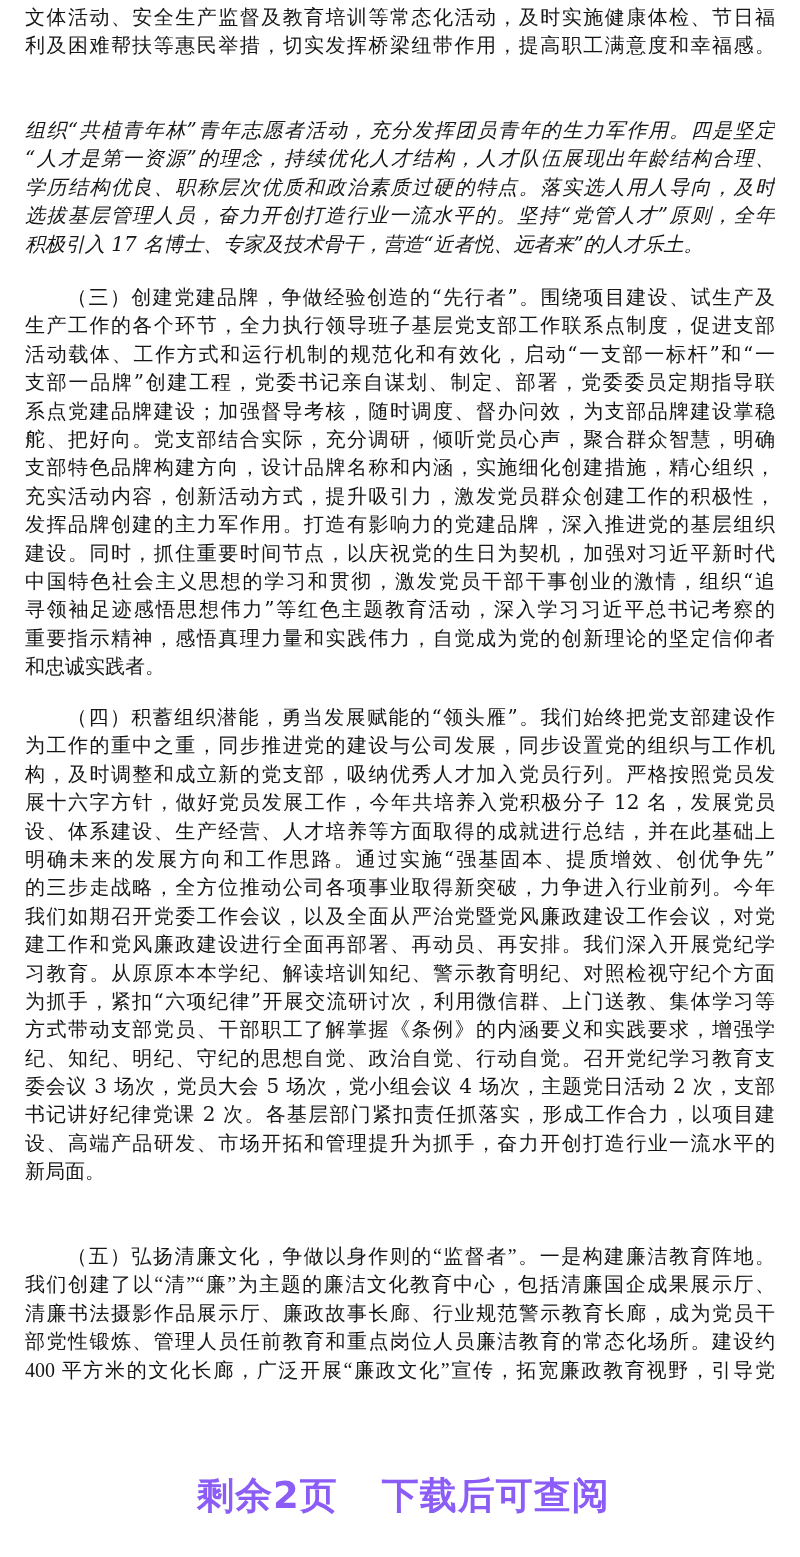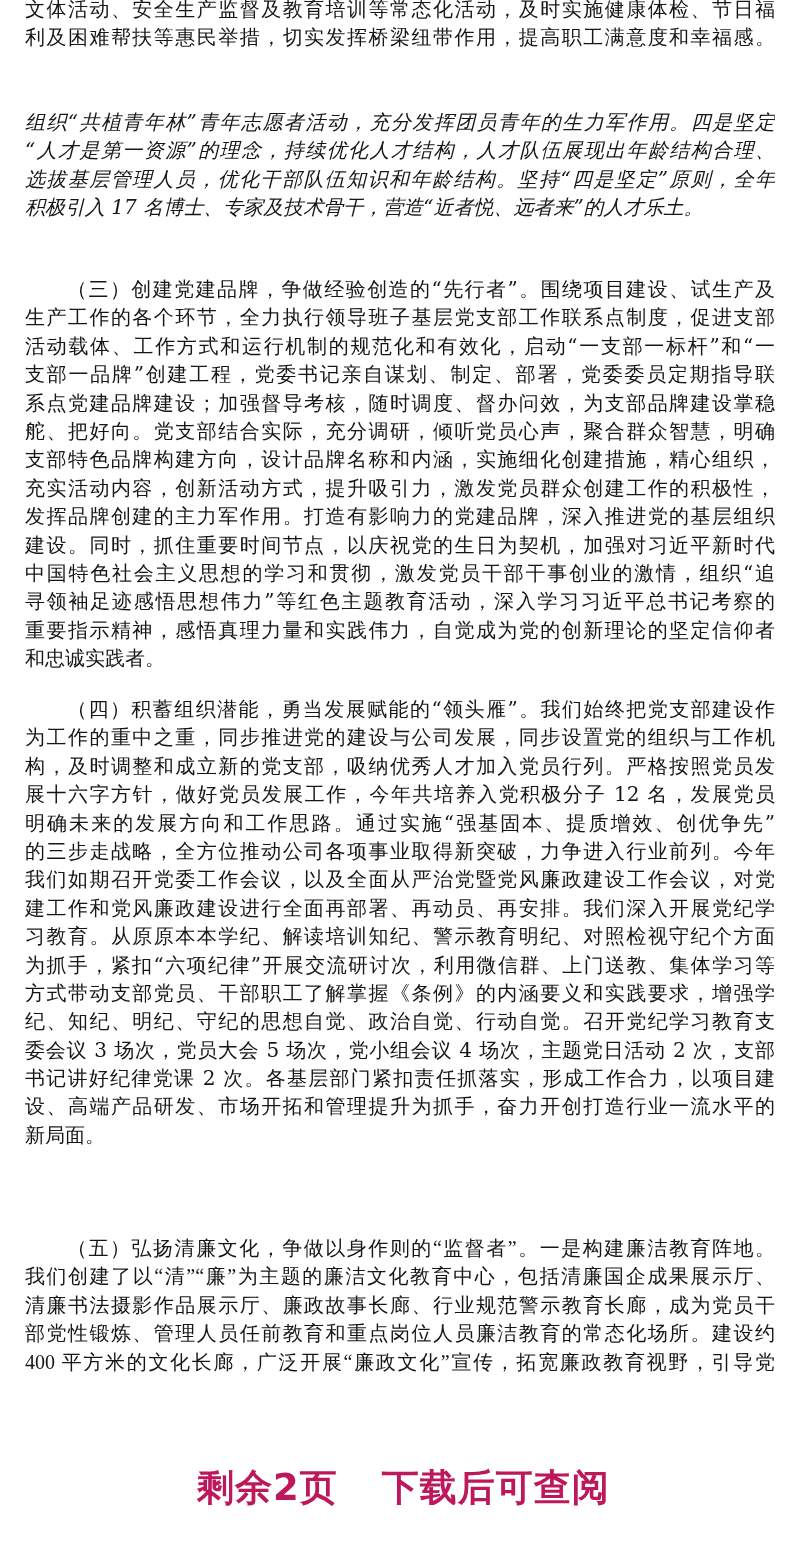--- a/index.html
+++ b/index.html
@@ -9,21 +9,21 @@
     }
     body {
       width: 800px;
       height: 1557px;
       position: relative;
       overflow: hidden;
     }
     .page {
       position: absolute;
       left: 0;
-      top: 8px;
+      top: 16px;
       width: 800px;
       height: 1152px;
       background: #ffffff;
     }
     .para {
       position: absolute;
       left: 25px;
       width: 750px;
       font-family: "DejaVu Serif", "Liberation Serif", serif;
       font-size: 20px;
@@ -49,21 +49,21 @@
     }
     .banner {
       position: absolute;
       left: 197px;
       top: 1457px;
       height: 46px;
       line-height: 46px;
       font-family: "DejaVu Sans", "Liberation Sans", sans-serif;
       font-weight: bold;
       font-size: 37px;
-      color: #be185d;
+      color: #8b5cf6;
       white-space: nowrap;
       cursor: pointer;
       letter-spacing: 1px;
     }
     .banner .gap {
       display: inline-block;
       width: 44px;
     }
   </style>
 </head>
@@ -72,21 +72,22 @@
 <div class="page">
 
   <div class="para" style="top:-13px;">
     <div class="line">文体活动、安全生产监督及教育培训等常态化活动，及时实施健康体检、节日福</div>
     <div class="line">利及困难帮扶等惠民举措，切实发挥桥梁纽带作用，提高职工满意度和幸福感。</div>
   </div>
 
   <div class="para" style="top:100px;font-style:italic;">
     <div class="line">组织“共植青年林”青年志愿者活动，充分发挥团员青年的生力军作用。四是坚定</div>
     <div class="line">“人才是第一资源”的理念，持续优化人才结构，人才队伍展现出年龄结构合理、</div>
-    <div class="line">选拔基层管理人员，优化干部队伍知识和年龄结构。坚持“四是坚定”原则，全年</div>
+    <div class="line">学历结构优良、职称层次优质和政治素质过硬的特点。落实选人用人导向，及时</div>
+    <div class="line">选拔基层管理人员，奋力开创打造行业一流水平的。坚持“党管人才”原则，全年</div>
     <div class="line last">积极引入 17 名博士、专家及技术骨干，营造“近者悦、远者来”的人才乐土。</div>
   </div>
 
   <div class="para" style="top:267px;">
     <div class="line indent">（三）创建党建品牌，争做经验创造的“先行者”。围绕项目建设、试生产及</div>
     <div class="line">生产工作的各个环节，全力执行领导班子基层党支部工作联系点制度，促进支部</div>
     <div class="line">活动载体、工作方式和运行机制的规范化和有效化，启动“一支部一标杆”和“一</div>
     <div class="line">支部一品牌”创建工程，党委书记亲自谋划、制定、部署，党委委员定期指导联</div>
     <div class="line">系点党建品牌建设；加强督导考核，随时调度、督办问效，为支部品牌建设掌稳</div>
     <div class="line">舵、把好向。党支部结合实际，充分调研，倾听党员心声，聚合群众智慧，明确</div>
@@ -98,20 +99,21 @@
     <div class="line">寻领袖足迹感悟思想伟力”等红色主题教育活动，深入学习习近平总书记考察的</div>
     <div class="line">重要指示精神，感悟真理力量和实践伟力，自觉成为党的创新理论的坚定信仰者</div>
     <div class="line last">和忠诚实践者。</div>
   </div>
 
   <div class="para" style="top:687px;">
     <div class="line indent">（四）积蓄组织潜能，勇当发展赋能的“领头雁”。我们始终把党支部建设作</div>
     <div class="line">为工作的重中之重，同步推进党的建设与公司发展，同步设置党的组织与工作机</div>
     <div class="line">构，及时调整和成立新的党支部，吸纳优秀人才加入党员行列。严格按照党员发</div>
     <div class="line">展十六字方针，做好党员发展工作，今年共培养入党积极分子 12 名，发展党员</div>
+    <div class="line">设、体系建设、生产经营、人才培养等方面取得的成就进行总结，并在此基础上</div>
     <div class="line">明确未来的发展方向和工作思路。通过实施“强基固本、提质增效、创优争先”</div>
     <div class="line">的三步走战略，全方位推动公司各项事业取得新突破，力争进入行业前列。今年</div>
     <div class="line">我们如期召开党委工作会议，以及全面从严治党暨党风廉政建设工作会议，对党</div>
     <div class="line">建工作和党风廉政建设进行全面再部署、再动员、再安排。我们深入开展党纪学</div>
     <div class="line">习教育。从原原本本学纪、解读培训知纪、警示教育明纪、对照检视守纪个方面</div>
     <div class="line">为抓手，紧扣“六项纪律”开展交流研讨次，利用微信群、上门送教、集体学习等</div>
     <div class="line">方式带动支部党员、干部职工了解掌握《条例》的内涵要义和实践要求，增强学</div>
     <div class="line">纪、知纪、明纪、守纪的思想自觉、政治自觉、行动自觉。召开党纪学习教育支</div>
     <div class="line">委会议 3 场次，党员大会 5 场次，党小组会议 4 场次，主题党日活动 2 次，支部</div>
     <div class="line">书记讲好纪律党课 2 次。各基层部门紧扣责任抓落实，形成工作合力，以项目建</div>

